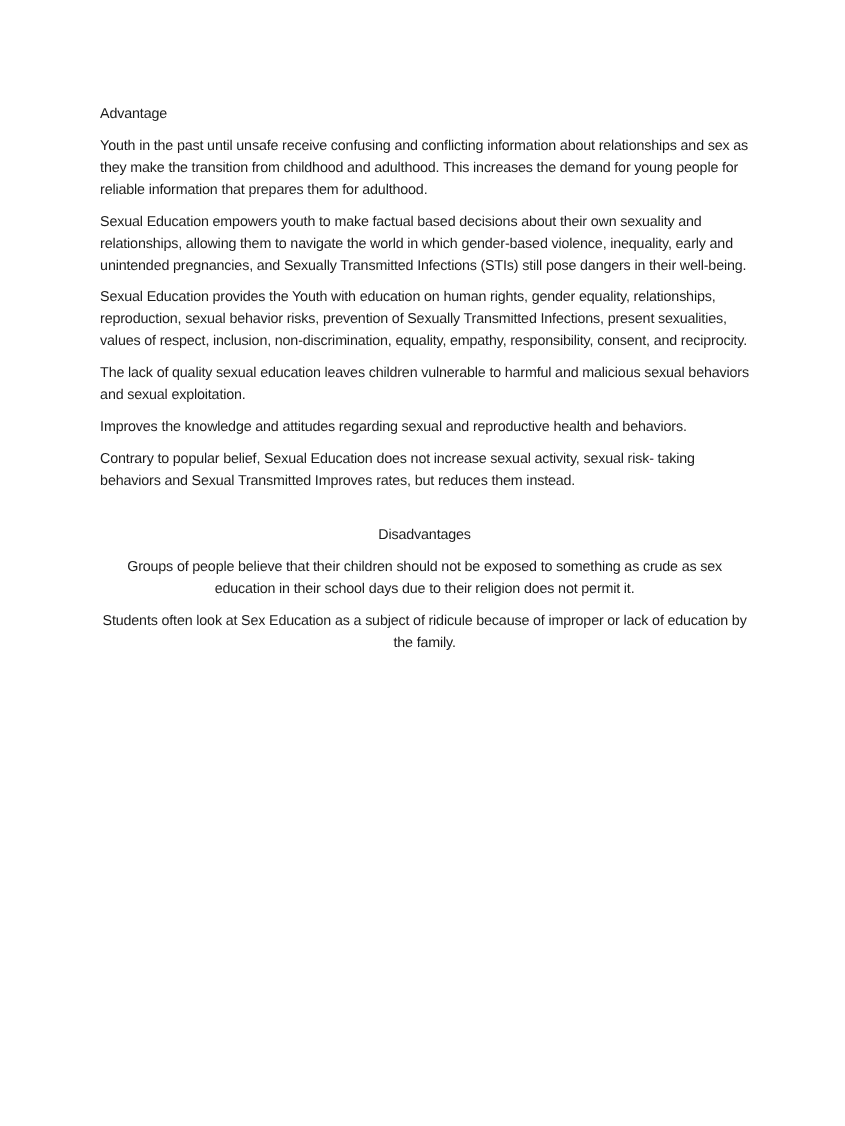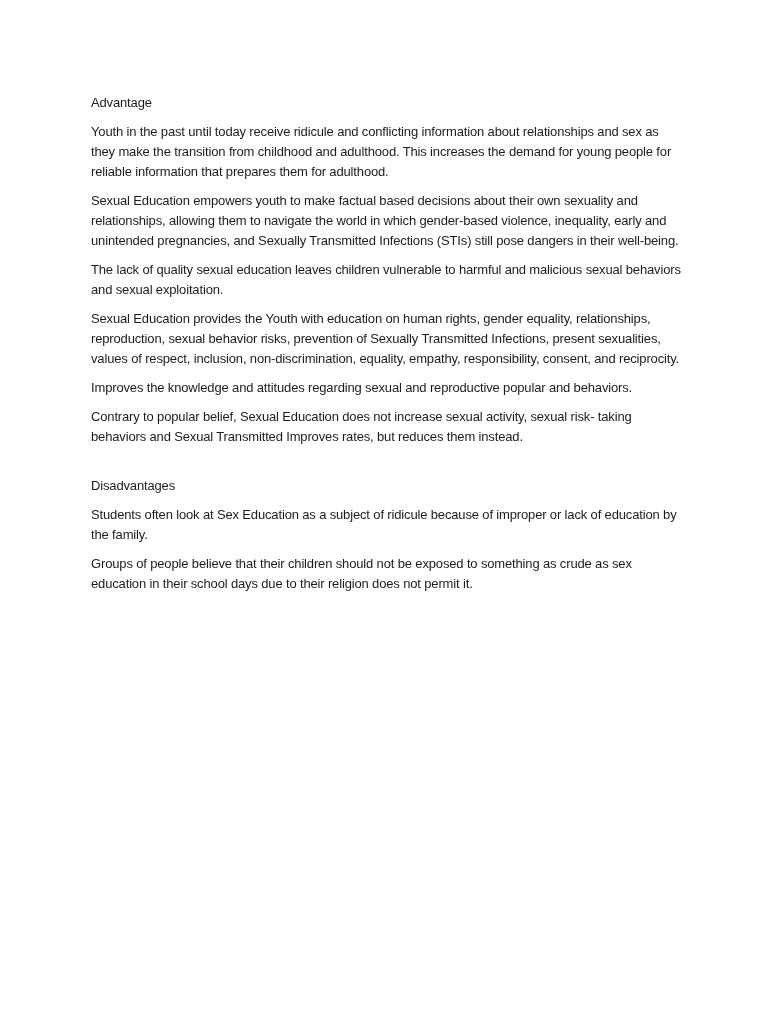--- a/index.html
+++ b/index.html
@@ -28,38 +28,39 @@
     font-size: 13px;
     font-weight: normal;
     line-height: 20px;
     letter-spacing: -0.15px;
   }
   .content h2 {
     font-size: 13px;
   }
   .section-disadvantages {
     margin-top: 29px;
+    text-align: center;
   }
 </style>
 </head>
 <body>
 
 <div class="page">
   <div class="content">
 
     <section class="section-advantage">
       <h2>Advantage</h2>
-      <p>Youth in the past until today receive ridicule and conflicting information about relationships and sex as they make the transition from childhood and adulthood. This increases the demand for young people for reliable information that prepares them for adulthood.</p>
+      <p>Youth in the past until unsafe receive confusing and conflicting information about relationships and sex as they make the transition from childhood and adulthood. This increases the demand for young people for reliable information that prepares them for adulthood.</p>
       <p>Sexual Education empowers youth to make factual based decisions about their own sexuality and relationships, allowing them to navigate the world in which gender-based violence, inequality, early and unintended pregnancies, and Sexually Transmitted Infections (STIs) still pose dangers in their well-being.</p>
+      <p>Sexual Education provides the Youth with education on human rights, gender equality, relationships, reproduction, sexual behavior risks, prevention of Sexually Transmitted Infections, present sexualities, values of respect, inclusion, non-discrimination, equality, empathy, responsibility, consent, and reciprocity.</p>
       <p>The lack of quality sexual education leaves children vulnerable to harmful and malicious sexual behaviors and sexual exploitation.</p>
-      <p>Sexual Education provides the Youth with education on human rights, gender equality, relationships, reproduction, sexual behavior risks, prevention of Sexually Transmitted Infections, present sexualities, values of respect, inclusion, non-discrimination, equality, empathy, responsibility, consent, and reciprocity.</p>
-      <p>Improves the knowledge and attitudes regarding sexual and reproductive popular and behaviors.</p>
+      <p>Improves the knowledge and attitudes regarding sexual and reproductive health and behaviors.</p>
       <p>Contrary to popular belief, Sexual Education does not increase sexual activity, sexual risk- taking behaviors and Sexual Transmitted Improves rates, but reduces them instead.</p>
     </section>
 
     <section class="section-disadvantages">
       <h2>Disadvantages</h2>
+      <p>Groups of people believe that their children should not be exposed to something as crude as sex education in their school days due to their religion does not permit it.</p>
       <p>Students often look at Sex Education as a subject of ridicule because of improper or lack of education by the family.</p>
-      <p>Groups of people believe that their children should not be exposed to something as crude as sex education in their school days due to their religion does not permit it.</p>
     </section>
 
   </div>
 </div>
 
 </body></html>

